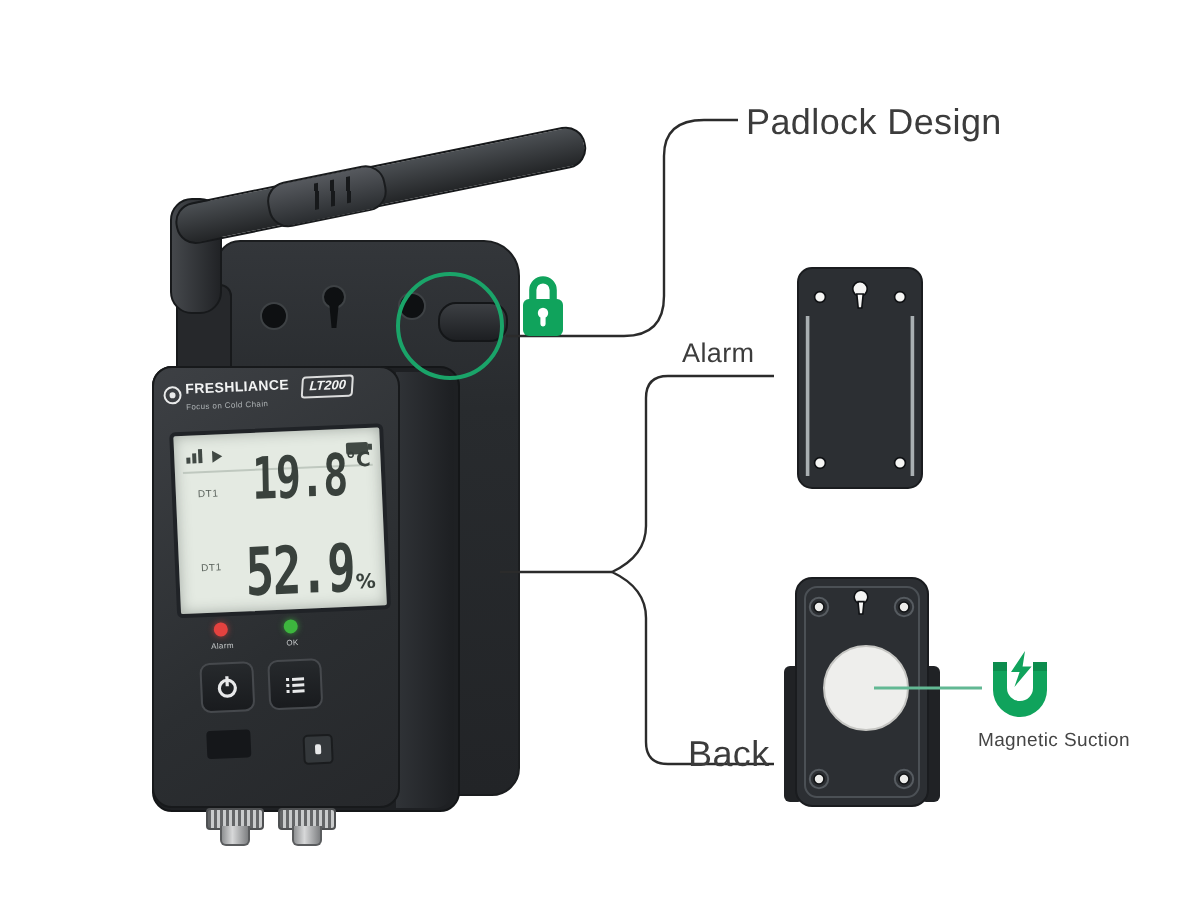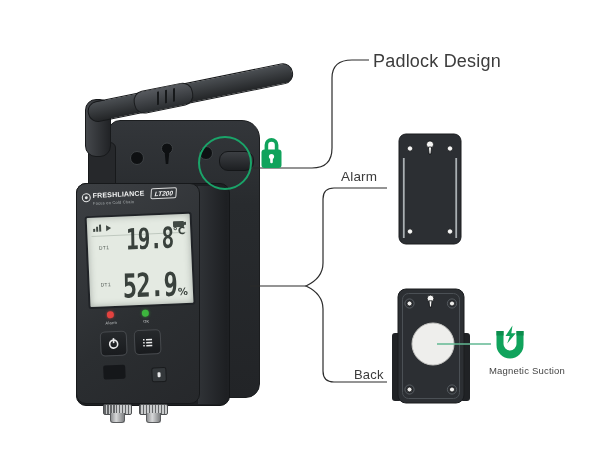--- a/index.html
+++ b/index.html
@@ -232,16 +232,16 @@
     <g>
       <path d="M496.5,331 L496.5,345 A13.5,13.5 0 0 0 523.5,345 L523.5,331 L516.5,331 L516.5,344 A6.5,6.5 0 0 1 503.5,344 L503.5,331 Z" fill="#10a35c"></path>
       <rect x="496.5" y="331" width="7" height="4.5" fill="#0c8c4d"></rect>
       <rect x="516.5" y="331" width="7" height="4.5" fill="#0c8c4d"></rect>
       <polygon points="512.5,325.5 505.5,336 509.8,336 507.2,343.5 515.8,333.2 511.3,333.2" fill="#10a35c"></polygon>
     </g>
   </svg>
 
   <div class="lbl" style="left:373px;top:51px;">Padlock Design</div>
   <div class="lbl" style="left:341px;top:169px;font-size:13.5px;">Alarm</div>
-  <div class="lbl" style="left:354px;top:367px;font-size:13px;">Back</div>
+  <div class="lbl" style="left:344px;top:367px;font-size:18px;">Back</div>
   <div class="lbl small" style="left:488px;top:365px;width:78px;text-align:center;">Magnetic Suction</div>
 
 </div>
 
 </body></html>

